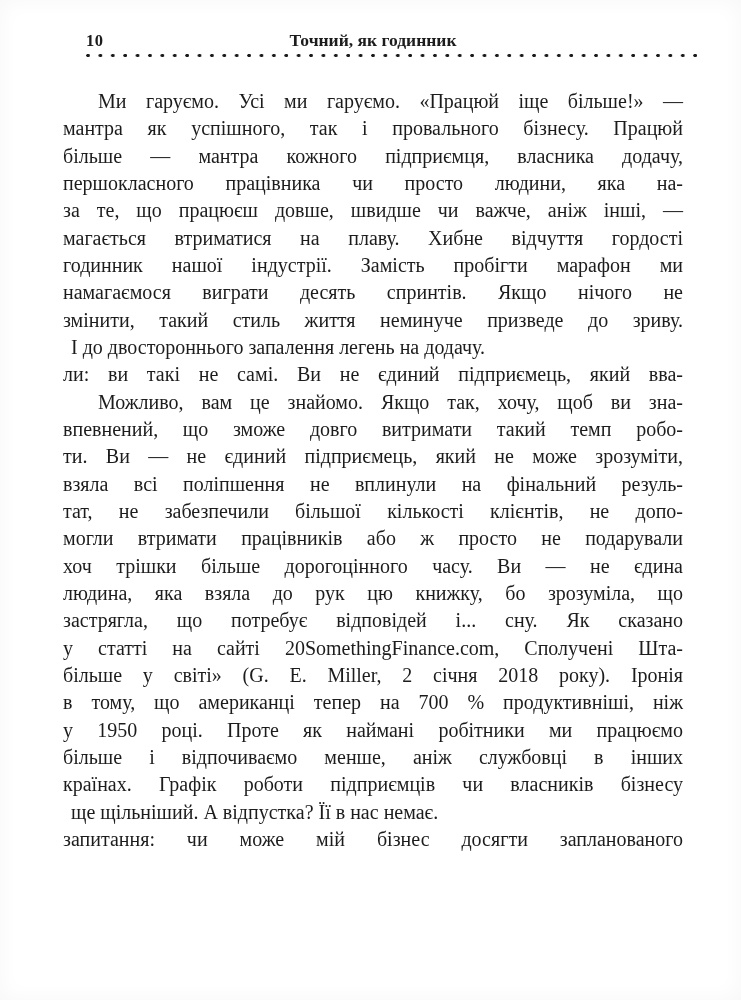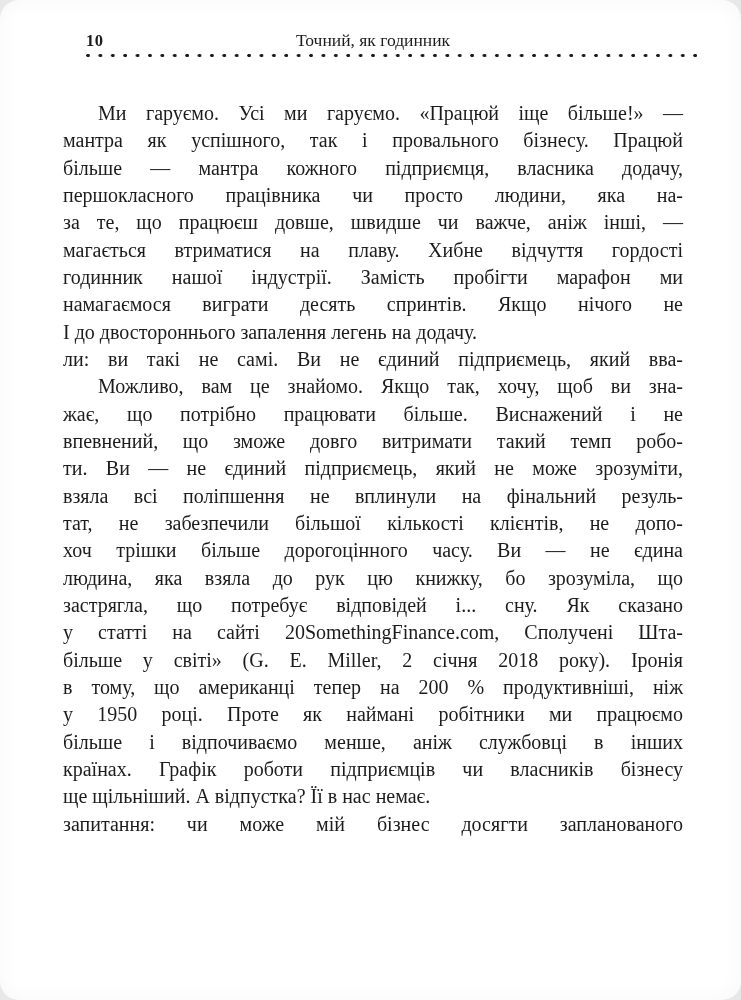--- a/index.html
+++ b/index.html
@@ -10,76 +10,76 @@
   .page {
     position: relative;
     width: 741px;
     height: 1000px;
     margin: 0 auto;
     background: #ffffff;
     box-shadow: inset 0 0 22px rgba(0,0,0,0.035);
     font-family: "Liberation Serif", "DejaVu Serif", serif;
     color: #1c1c1c;
     overflow: hidden;
-    border-radius: 19px;
   }
   .page-header {
     position: absolute;
     left: 63px;
     top: 30px;
     width: 620px;
     height: 22px;
   }
   .page-number {
     position: absolute;
     left: 23px;
     top: 1px;
     font-weight: bold;
     font-size: 16.5px;
     letter-spacing: 0.5px;
   }
   .running-title {
     display: block;
     width: 100%;
     text-align: center;
-    font-weight: normal;
+    font-weight: bold;
     font-size: 17.5px;
   }
   .dotted-separator {
     position: absolute;
     left: 86px;
     top: 53px;
     width: 618px;
     height: 5px;
     background-image: radial-gradient(circle at 2px 2.5px, #1a1a1a 1.5px, transparent 2px);
     background-size: 12.4px 5px;
     background-repeat: repeat-x;
   }
   .text-block {
     position: absolute;
     left: 63px;
-    top: 100px;
+    top: 88px;
     width: 620px;
     font-size: 20px;
     line-height: 27.33px;
   }
   .paragraph {
     margin: 0;
     padding: 0;
   }
   .line {
     text-align: justify;
     text-align-last: justify;
     white-space: normal;
   }
   .line.indent {
     text-indent: 35px;
   }
   .line.last {
     text-align-last: left;
+    margin-left: 8px;
   }
 </style>
 </head>
 <body>
 
 <div class="page">
 
   <div class="page-header">
     <span class="page-number">10</span>
     <span class="running-title">Точний, як годинник</span>
@@ -90,36 +90,37 @@
   <div class="text-block">
       <div class="paragraph">
         <div class="line indent">Ми гаруємо. Усі ми гаруємо. «Працюй іще більше!» —</div>
         <div class="line">мантра як успішного, так і провального бізнесу. Працюй</div>
         <div class="line">більше — мантра кожного підприємця, власника додачу,</div>
         <div class="line">першокласного працівника чи просто людини, яка на-</div>
         <div class="line">за те, що працюєш довше, швидше чи важче, аніж інші, —</div>
         <div class="line">магається втриматися на плаву. Хибне відчуття гордості</div>
         <div class="line">годинник нашої індустрії. Замість пробігти марафон ми</div>
         <div class="line">намагаємося виграти десять спринтів. Якщо нічого не</div>
+        <div class="line">змінити, такий стиль життя неминуче призведе до зриву.</div>
         <div class="line last">І до двостороннього запалення легень на додачу.</div>
       </div>
       <div class="paragraph">
         <div class="line">ли: ви такі не самі. Ви не єдиний підприємець, який вва-</div>
         <div class="line indent">Можливо, вам це знайомо. Якщо так, хочу, щоб ви зна-</div>
-        <div class="line">жає, що потрібно працювати більше. Виснажений і не</div>
         <div class="line">впевнений, що зможе довго витримати такий темп робо-</div>
         <div class="line">ти. Ви — не єдиний підприємець, який не може зрозуміти,</div>
         <div class="line">взяла всі поліпшення не вплинули на фінальний резуль-</div>
         <div class="line">тат, не забезпечили більшої кількості клієнтів, не допо-</div>
+        <div class="line">могли втримати працівників або ж просто не подарували</div>
         <div class="line">хоч трішки більше дорогоцінного часу. Ви — не єдина</div>
         <div class="line">людина, яка взяла до рук цю книжку, бо зрозуміла, що</div>
         <div class="line">застрягла, що потребує відповідей і... сну. Як сказано</div>
         <div class="line">у статті на сайті 20SomethingFinance.com, Сполучені Шта-</div>
         <div class="line">більше у світі» (G. E. Miller, 2 січня 2018 року). Іронія</div>
-        <div class="line">в тому, що американці тепер на 200 % продуктивніші, ніж</div>
+        <div class="line">в тому, що американці тепер на 700 % продуктивніші, ніж</div>
         <div class="line">у 1950 році. Проте як наймані робітники ми працюємо</div>
         <div class="line">більше і відпочиваємо менше, аніж службовці в інших</div>
         <div class="line">країнах. Графік роботи підприємців чи власників бізнесу</div>
         <div class="line last">ще щільніший. А відпустка? Її в нас немає.</div>
       </div>
       <div class="paragraph">
         <div class="line">запитання: чи може мій бізнес досягти запланованого</div>
       </div>
     </div>
 

